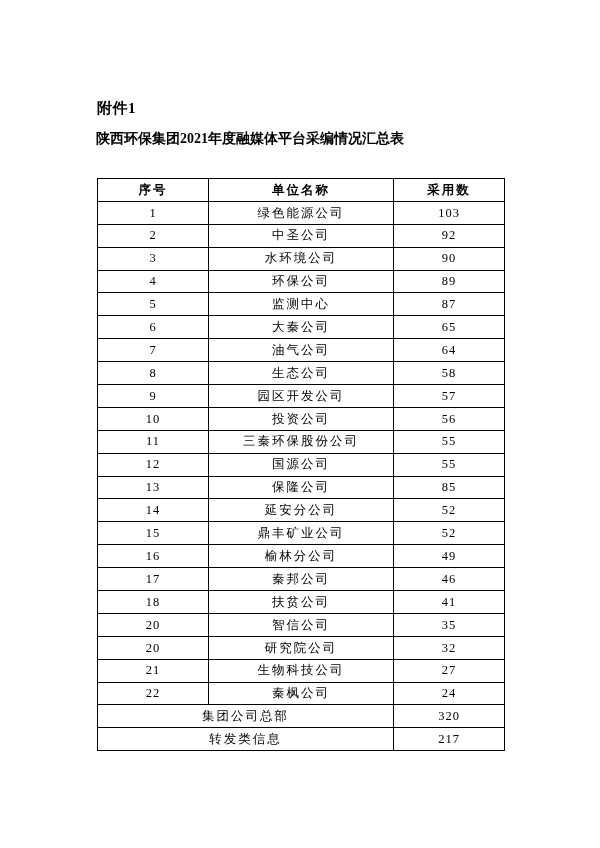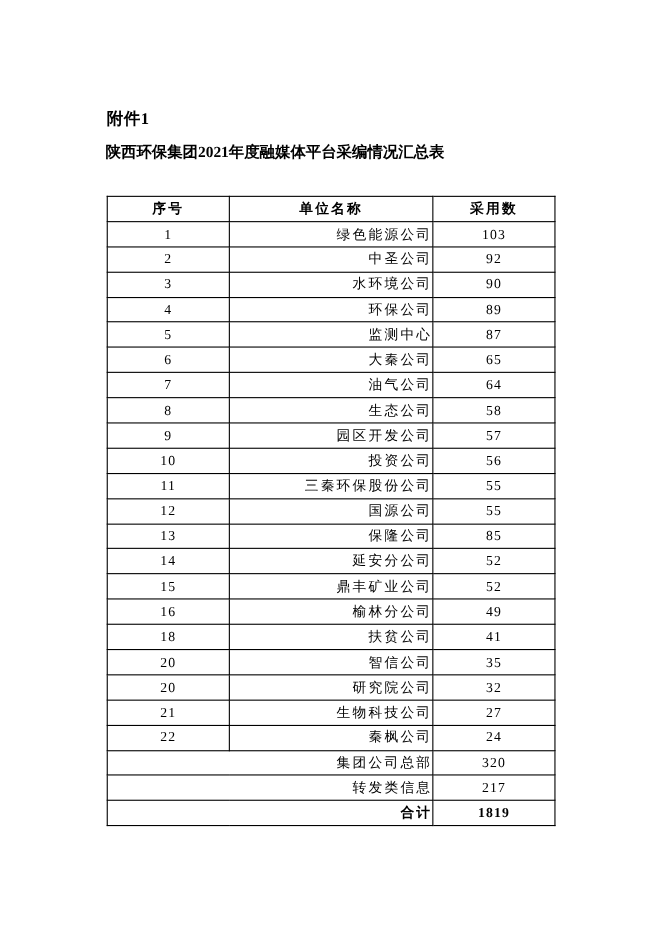--- a/index.html
+++ b/index.html
@@ -59,21 +59,20 @@
     overflow: hidden;
     white-space: nowrap;
   }
   .summary-table th {
     font-weight: bold;
     letter-spacing: 2px;
   }
   .summary-table td.name-cell,
   .summary-table td.label-cell {
     letter-spacing: 2px;
-    text-align: right;
   }
   .summary-table td.num-cell {
     letter-spacing: 1px;
   }
   .summary-table tr.bold td {
     font-weight: bold;
   }
 </style>
 </head>
 <body>
@@ -172,20 +171,25 @@
           <td class="num-cell">15</td>
           <td class="name-cell">鼎丰矿业公司</td>
           <td class="num-cell">52</td>
         </tr>
         <tr>
           <td class="num-cell">16</td>
           <td class="name-cell">榆林分公司</td>
           <td class="num-cell">49</td>
         </tr>
         <tr>
+          <td class="num-cell">17</td>
+          <td class="name-cell">秦邦公司</td>
+          <td class="num-cell">46</td>
+        </tr>
+        <tr>
           <td class="num-cell">18</td>
           <td class="name-cell">扶贫公司</td>
           <td class="num-cell">41</td>
         </tr>
         <tr>
           <td class="num-cell">20</td>
           <td class="name-cell">智信公司</td>
           <td class="num-cell">35</td>
         </tr>
         <tr>
@@ -204,20 +208,16 @@
           <td class="num-cell">24</td>
         </tr>
         <tr>
           <td class="label-cell" colspan="2">集团公司总部</td>
           <td class="num-cell">320</td>
         </tr>
         <tr>
           <td class="label-cell" colspan="2">转发类信息</td>
           <td class="num-cell">217</td>
         </tr>
-        <tr class="bold">
-          <td class="label-cell" colspan="2">合计</td>
-          <td class="num-cell">1819</td>
-        </tr>
       </tbody>
   </table>
 
 </div>
 
 </body></html>

